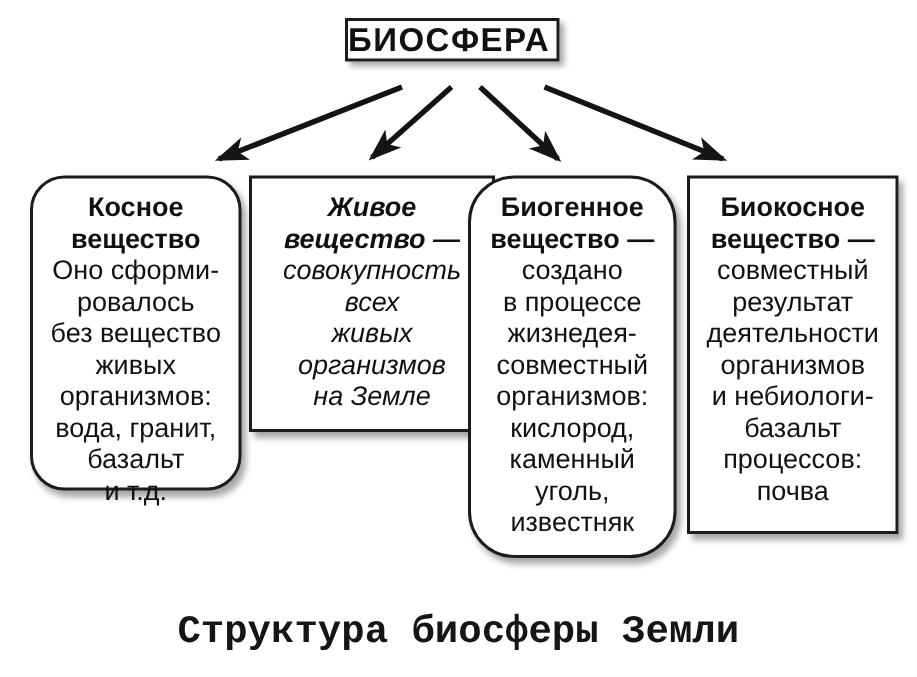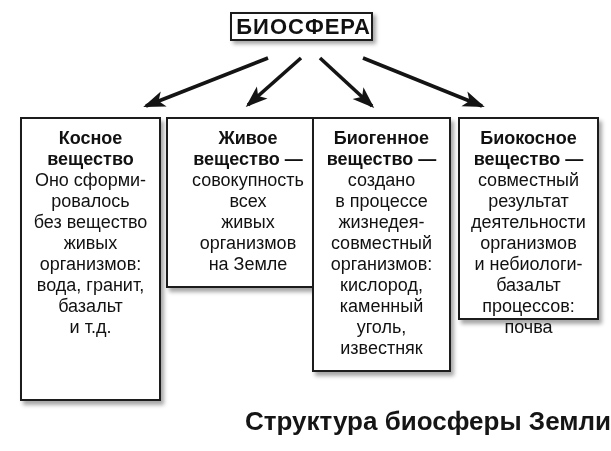--- a/index.html
+++ b/index.html
@@ -22,52 +22,52 @@
     overflow: hidden;
   }
   .title-box {
     position: absolute;
     left: 230px; top: 12px;
     width: 143px; height: 29px;
     box-sizing: border-box;
     border: 2px solid var(--border);
     background: var(--background);
     box-shadow: 3px 3px 4px rgba(0,0,0,0.35);
-    display: flex; align-items: center; justify-content: flex-end;
+    display: flex; align-items: center; justify-content: flex-start;
     font-size: 22px; font-weight: bold; letter-spacing: 1px;
   }
   .arrows {
     position: absolute; left: 0; top: 0;
     width: 611px; height: 451px;
     color: var(--arrow);
     pointer-events: none;
   }
   .box {
     position: absolute;
     box-sizing: border-box;
     top: 117px;
     border: 2px solid var(--border);
     background: var(--background);
     box-shadow: 3px 4px 4px rgba(0,0,0,0.35);
     text-align: center;
     padding: 9px 2px 0 2px;
     font-size: 18px;
     line-height: 21px;
   }
-  .box-1 { left: 20px;  width: 141px; height: 284px; }
-  .box-2 { left: 166px; width: 164px; height: 171px; }
-  .box-3 { left: 312px; width: 139px; height: 255px; }
-  .box-4 { left: 458px; width: 141px; height: 203px; }
+  .box-1 { left: 20px;  width: 141px; height: 210px; border-radius: 23px; }
+  .box-2 { left: 166px; width: 164px; height: 171px; font-style: italic; }
+  .box-3 { left: 312px; width: 139px; height: 255px; border-radius: 31px; }
+  .box-4 { left: 458px; width: 141px; height: 239px; }
   .box-heading { font-weight: bold; }
   .multiline { white-space: pre-line; }
   .caption {
     position: absolute;
     left: 0; top: 406px; width: 611px;
-    text-align: right;
-    font-family: Liberation Sans, sans-serif;
+    text-align: center;
+    font-family: Liberation Mono, monospace;
     font-weight: bold;
     font-size: 26px;
     color: #151515;
   }
 </style>
 </head>
 <body>
 
 <div class="page">
 

